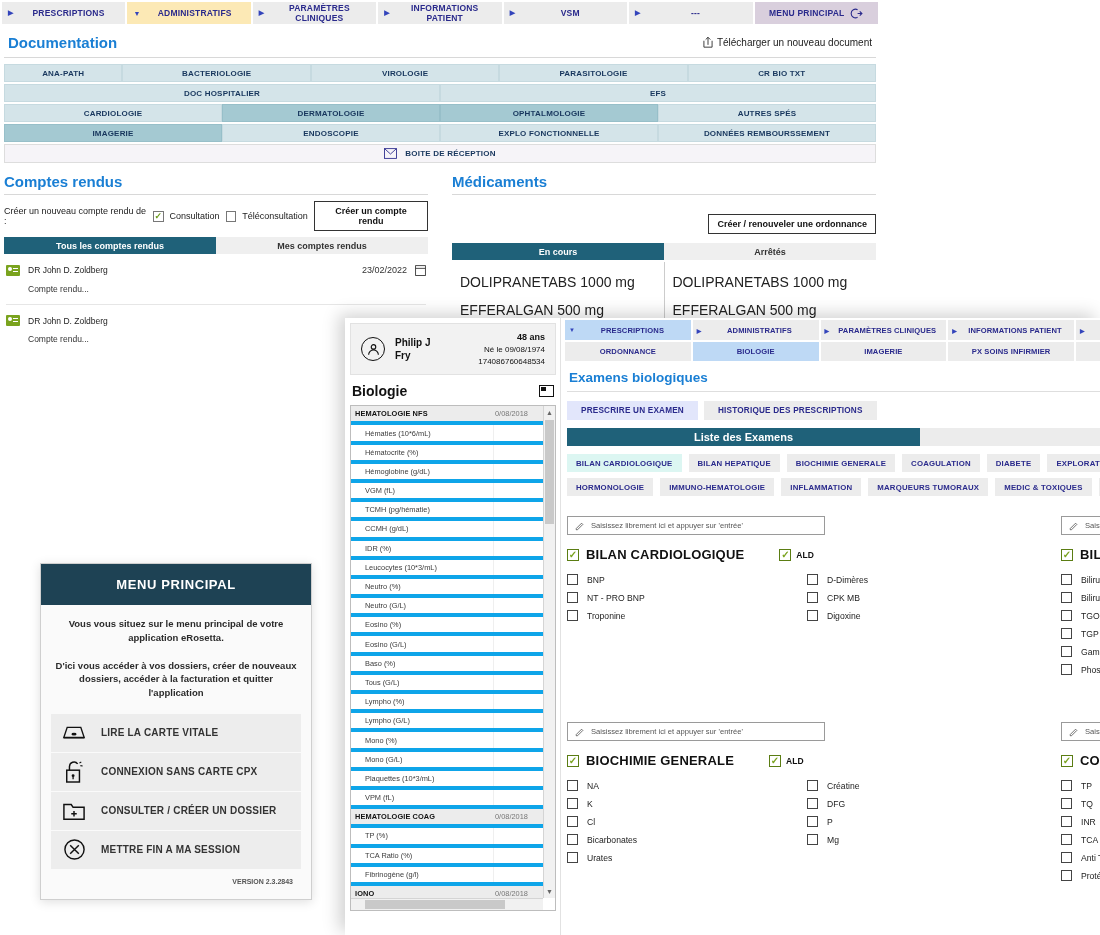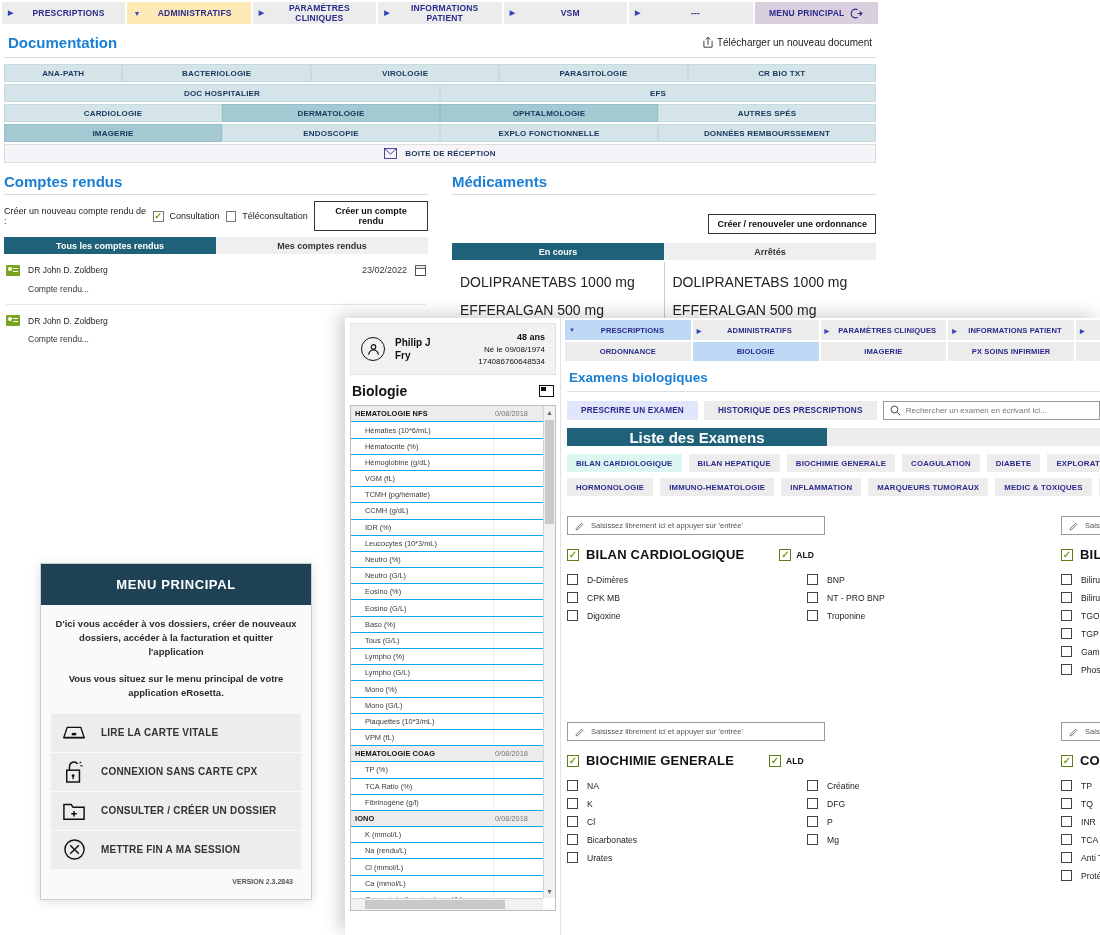--- a/index.html
+++ b/index.html
@@ -154,21 +154,21 @@
   .bio-title-row { display: flex; align-items: center; justify-content: space-between; padding: 8px 2px 6px 2px; }
   .bio-title { font-size: 14px; font-weight: bold; color: #111; }
   .expand-ico { width: 15px; height: 12px; border: 1.2px solid #111; position: relative; }
   .expand-ico::before { content:""; position:absolute; left:1px; top:1px; width:5px; height:4px; background:#111; }
 
   .bio-list {
     border: 1px solid #bdbdbd; height: 506px; position: relative;
     background: #fff; overflow: hidden;
   }
   .bio-scrollarea { position: absolute; left:0; top:0; right: 12px; bottom: 12px; overflow: hidden; }
-  .bio-grp, .bio-it { display: flex; font-size: 7.4px; border-bottom: 1px solid #0ea5e9; }
+  .bio-grp, .bio-it { display: flex; font-size: 7.4px; border-bottom: 4px solid #0ea5e9; }
   .bio-grp { background: #ececec; font-weight: bold; color: #111; }
   .bio-grp .n { flex: 1; padding: 3.1px 4px; letter-spacing: .1px; }
   .bio-grp .d { width: 50px; padding: 3.1px 2px; color: #777; font-weight: normal; text-align: left; }
   .bio-it .n { flex: 1; padding: 3.1px 4px 3.1px 14px; color: #3a3a3a; }
   .bio-it .v { width: 50px; border-left: 1px solid #efefef; }
   .bio-vscroll {
     position: absolute; right: 0; top: 0; width: 12px; bottom: 12px;
     background: #f1f1f1; border-left: 1px solid #d4d4d4;
   }
   .bio-vthumb { position: absolute; left: 1px; right: 1px; top: 14px; height: 104px; background: #c9c9c9; }
@@ -212,23 +212,23 @@
     flex: 1; height: 19px; border: 1px solid #9a9a9a; background: #fff;
     display: flex; align-items: center; gap: 5px; padding: 0 6px; min-width: 0;
   }
   .r-search input {
     border: 0; outline: 0; flex: 1; font-size: 8px; color: #555;
     font-family: "Liberation Sans", sans-serif; min-width: 0; background: transparent;
   }
 
   .liste-bar { display: flex; margin: 8px 0 0 4px; }
   .liste-on {
-    width: 260px; height: 18px; background: #1f6179; color: #fff;
+    width: 353px; height: 18px; background: #1f6179; color: #fff;
     display: flex; align-items: center; justify-content: center;
-    font-size: 15px; font-weight: bold;
+    font-size: 11px; font-weight: bold;
   }
   .liste-rest { flex: 1; background: #ececec; }
 
   .cat-rows { padding: 8px 0 0 4px; }
   .cat-row { display: flex; gap: 7px; margin-bottom: 6px; white-space: nowrap; }
   .cat {
     height: 18px; background: #ececec; display: flex; align-items: center;
     justify-content: center; font-size: 7.8px; font-weight: bold; color: #2a2a8c;
     padding: 0 9px; letter-spacing: .2px; cursor: pointer; flex: none;
   }
@@ -408,22 +408,22 @@
           <div class="med-item">EFFERALGAN 500 mg</div>
         </div>
       </div>
     </div>
   </div>
 </div>
 
 <div id="menu-modal">
   <div class="mm-head">MENU PRINCIPAL</div>
   <div class="mm-body">
+    <div class="mm-p">Vous vous situez sur le menu principal de votre application eRosetta.</div>
     <div class="mm-p">D'ici vous accéder à vos dossiers, créer de nouveaux dossiers, accéder à la facturation et quitter l'application</div>
-    <div class="mm-p">Vous vous situez sur le menu principal de votre application eRosetta.</div>
     <div class="mm-items">
 
       <div class="mm-item">
         <span class="mm-icon">
           <svg width="26" height="17" viewBox="0 0 30 20">
             <path d="M7 4h16l4 12H3z" fill="none" stroke="#111" stroke-width="1.6"></path>
             <path d="M3 16h24" stroke="#111" stroke-width="2"></path>
             <ellipse cx="15" cy="12" rx="3" ry="1.6" fill="#111"></ellipse>
           </svg>
         </span>
@@ -664,27 +664,20 @@
       <div class="rsub-item">PX SOINS INFIRMIER</div>
       <div class="rsub-item narrow"></div>
     </div>
 
     <div class="r-sectitle">Examens biologiques</div>
     <div class="r-hr"></div>
 
     <div class="r-ctrls">
       <div class="r-btn primary">PRESCRIRE UN EXAMEN</div>
       <div class="r-btn">HISTORIQUE DES PRESCRIPTIONS</div>
-      <div class="r-search">
-        <svg width="11" height="11" viewBox="0 0 16 16">
-          <circle cx="6.5" cy="6.5" r="5" fill="none" stroke="#444" stroke-width="1.4"></circle>
-          <path d="M10.5 10.5L15 15" stroke="#444" stroke-width="1.4"></path>
-        </svg>
-        <input type="text" placeholder="Rechercher un examen en écrivant ici..." style="">
-      </div>
     </div>
 
     <div class="liste-bar">
       <div class="liste-on">Liste des Examens</div>
       <div class="liste-rest"></div>
     </div>
 
     <div class="cat-rows">
       <div class="cat-row">
         <div class="cat on">BILAN CARDIOLOGIQUE</div>
@@ -718,43 +711,43 @@
           <span class="panel-title">BILAN CARDIOLOGIQUE</span>
           <span class="ald">
             <span class="chk-g">✓</span>
             <span class="t">ALD</span>
           </span>
         </div>
         <div class="panel-cols">
           <div class="pc">
             <div class="opt">
                 <span class="chk-e"></span>
+                <span class="t">BNP</span>
+              </div>
+            <div class="opt">
+                <span class="chk-e"></span>
+                <span class="t">NT - PRO BNP</span>
+              </div>
+            <div class="opt">
+                <span class="chk-e"></span>
+                <span class="t">Troponine</span>
+              </div>
+          </div>
+          <div class="pc">
+            <div class="opt">
+                <span class="chk-e"></span>
                 <span class="t">D-Dimères</span>
               </div>
             <div class="opt">
                 <span class="chk-e"></span>
                 <span class="t">CPK MB</span>
               </div>
             <div class="opt">
                 <span class="chk-e"></span>
                 <span class="t">Digoxine</span>
-              </div>
-          </div>
-          <div class="pc">
-            <div class="opt">
-                <span class="chk-e"></span>
-                <span class="t">BNP</span>
-              </div>
-            <div class="opt">
-                <span class="chk-e"></span>
-                <span class="t">NT - PRO BNP</span>
-              </div>
-            <div class="opt">
-                <span class="chk-e"></span>
-                <span class="t">Troponine</span>
               </div>
           </div>
         </div>
       </div>
 
       <div class="panel-col side clip">
         <div class="free-input">
           <svg width="10" height="10" viewBox="0 0 16 16">
             <path d="M2 12l8.5-8.5 2 2L4 14H2z" fill="none" stroke="#444" stroke-width="1.2"></path>
           </svg>

